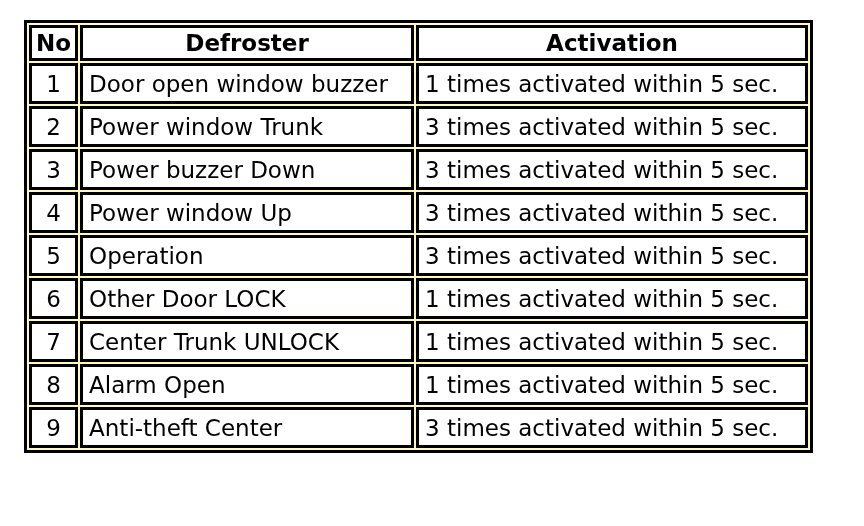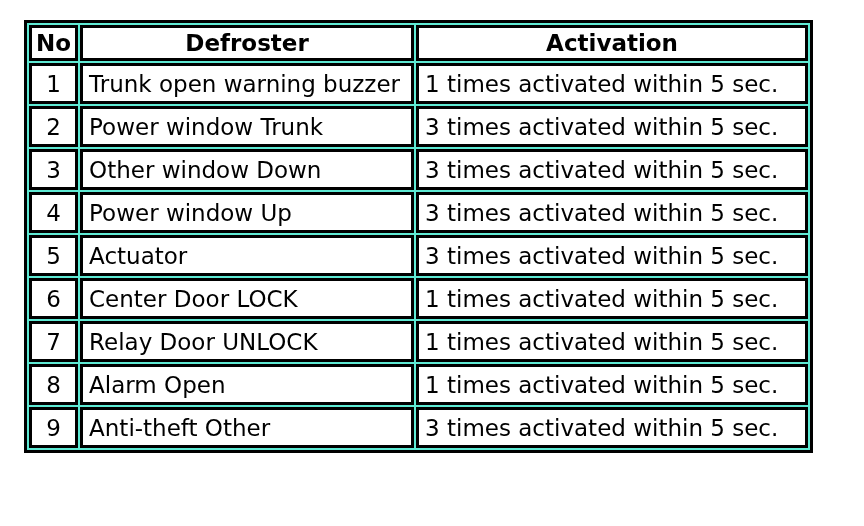--- a/index.html
+++ b/index.html
@@ -22,21 +22,21 @@
     font-size: 38px;
     line-height: 1.1;
     margin: 8px 0 0 36px;
     letter-spacing: 0.5px;
   }
   table.activation {
     margin: 20px 0 16px 24px;
     border-collapse: separate;
     border-spacing: 2px;
     border: 3px solid #000000;
-    background: #5eead4;
+    background: #fef9c3;
     table-layout: fixed;
   }
   table.activation th,
   table.activation td {
     border: 3px solid #000000;
     background: #ffffff;
     font-size: 23px;
     vertical-align: middle;
     white-space: nowrap;
     overflow: hidden;
@@ -74,59 +74,59 @@
     <thead>
       <tr>
         <th>No</th>
         <th>Defroster</th>
         <th>Activation</th>
       </tr>
     </thead>
     <tbody>
       <tr>
         <td class="cell-no">1</td>
-        <td>Trunk open warning buzzer</td>
+        <td>Door open window buzzer</td>
         <td>1 times activated within 5 sec.</td>
       </tr>
       <tr>
         <td class="cell-no">2</td>
         <td>Power window Trunk</td>
         <td>3 times activated within 5 sec.</td>
       </tr>
       <tr>
         <td class="cell-no">3</td>
-        <td>Other window Down</td>
+        <td>Power buzzer Down</td>
         <td>3 times activated within 5 sec.</td>
       </tr>
       <tr>
         <td class="cell-no">4</td>
         <td>Power window Up</td>
         <td>3 times activated within 5 sec.</td>
       </tr>
       <tr>
         <td class="cell-no">5</td>
-        <td>Actuator</td>
+        <td>Operation</td>
         <td>3 times activated within 5 sec.</td>
       </tr>
       <tr>
         <td class="cell-no">6</td>
-        <td>Center Door LOCK</td>
+        <td>Other Door LOCK</td>
         <td>1 times activated within 5 sec.</td>
       </tr>
       <tr>
         <td class="cell-no">7</td>
-        <td>Relay Door UNLOCK</td>
+        <td>Center Trunk UNLOCK</td>
         <td>1 times activated within 5 sec.</td>
       </tr>
       <tr>
         <td class="cell-no">8</td>
         <td>Alarm Open</td>
         <td>1 times activated within 5 sec.</td>
       </tr>
       <tr>
         <td class="cell-no">9</td>
-        <td>Anti-theft Other</td>
+        <td>Anti-theft Center</td>
         <td>3 times activated within 5 sec.</td>
       </tr>
     </tbody>
   </table>
 
 </div>
 
 </body></html>

